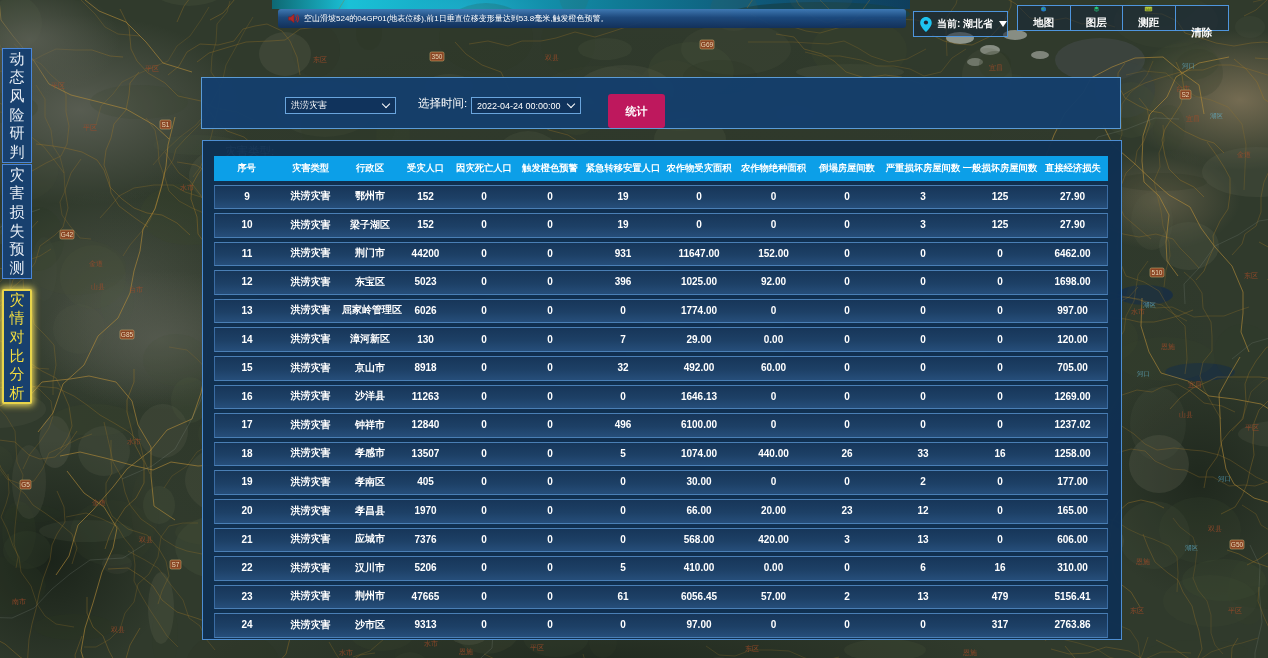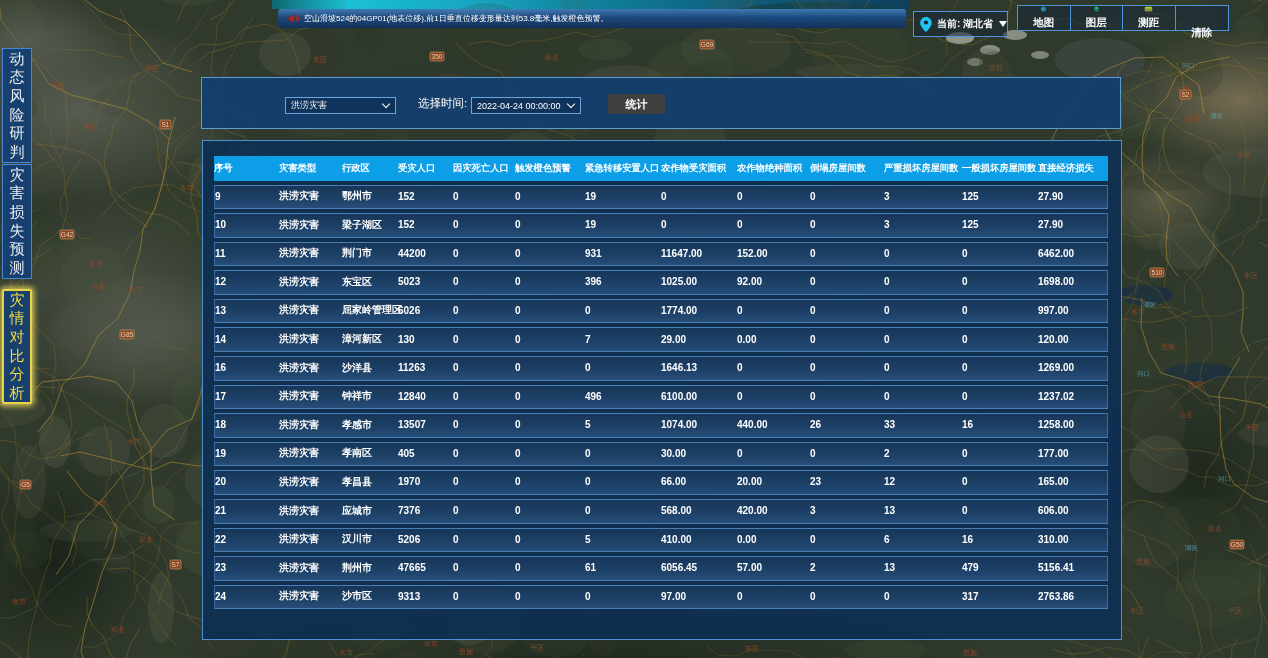--- a/index.html
+++ b/index.html
@@ -33,27 +33,27 @@
 #tab1 { top:48px; }
 #tab2 { top:164px; }
 #tab3 { top:289px; border:2px solid #e8d44a; color:#f2dc3f; box-shadow:0 0 6px 2px rgba(250,228,95,0.85); border-radius:2px; }
 
 
 #fpanel { position:absolute; left:201px; top:77px; width:920px; height:52px; background:rgba(20,62,108,0.96); border:1.5px solid #5b9bd5; }
 #fpanel .lab { position:absolute; color:#fff; font-size:11.5px; top:18px; }
 .sel { position:absolute; top:19px; height:17px; border:1px solid #6aa5dd; background:rgba(13,45,84,0.6);
   color:#fff; font-size:9px; display:flex; align-items:center; padding-left:5px; padding-right:16px; white-space:nowrap; }
 .sel .chev { position:absolute; right:6px; top:4px; width:6px; height:6px; border-right:1.6px solid #fff; border-bottom:1.6px solid #fff; transform:rotate(45deg); margin-top:-1px; }
-#btn { position:absolute; left:406px; top:16px; width:57px; height:20px; background:#404040; border-radius:3px;
+#btn { position:absolute; left:406px; top:16px; width:57px; height:34px; background:#be185d; border-radius:3px;
   color:#fff; font-size:11px; font-weight:bold; display:flex; align-items:center; justify-content:center; }
 
 
 #tpanel { position:absolute; left:202px; top:140px; width:920px; height:500px; background:rgba(16,47,82,0.97); border:1.5px solid #4e8ed2; overflow:hidden; }
 #tpanel table { position:absolute; left:11px; top:10.5px; width:894px; table-layout:fixed;
-  border-collapse:separate; border-spacing:0 4px; text-align:left; color:#fff; }
+  border-collapse:separate; border-spacing:0 4px; text-align:center; color:#fff; }
 #tpanel th { height:25px; background:#0c9fe8; font-size:9.3px; padding-top:2px; font-weight:bold; padding:0; overflow:hidden; white-space:nowrap; }
 #tpanel td { height:24.6px; font-size:10px; font-weight:bold; padding:0 0 1.5px 0; white-space:nowrap;
   background:linear-gradient(180deg,#173659 0%,#1d4066 55%,#264e7a 100%);
   border-top:1px solid #4a7fb5; border-bottom:1px solid #4a7fb5; }
 #tpanel td:first-child { border-left:1px solid #3a6ca3; }
 #tpanel td:last-child { border-right:1px solid #3a6ca3; }
 </style>
 </head>
 <body>
 <div id="stage">
@@ -718,20 +718,35 @@
             <td>0</td>
             <td>7</td>
             <td>29.00</td>
             <td>0.00</td>
             <td>0</td>
             <td>0</td>
             <td>0</td>
             <td class="cl">120.00</td>
           </tr>
 <tr>
+            <td class="c0">15</td>
+            <td>洪涝灾害</td>
+            <td>京山市</td>
+            <td>8918</td>
+            <td>0</td>
+            <td>0</td>
+            <td>32</td>
+            <td>492.00</td>
+            <td>60.00</td>
+            <td>0</td>
+            <td>0</td>
+            <td>0</td>
+            <td class="cl">705.00</td>
+          </tr>
+<tr>
             <td class="c0">16</td>
             <td>洪涝灾害</td>
             <td>沙洋县</td>
             <td>11263</td>
             <td>0</td>
             <td>0</td>
             <td>0</td>
             <td>1646.13</td>
             <td>0</td>
             <td>0</td>

